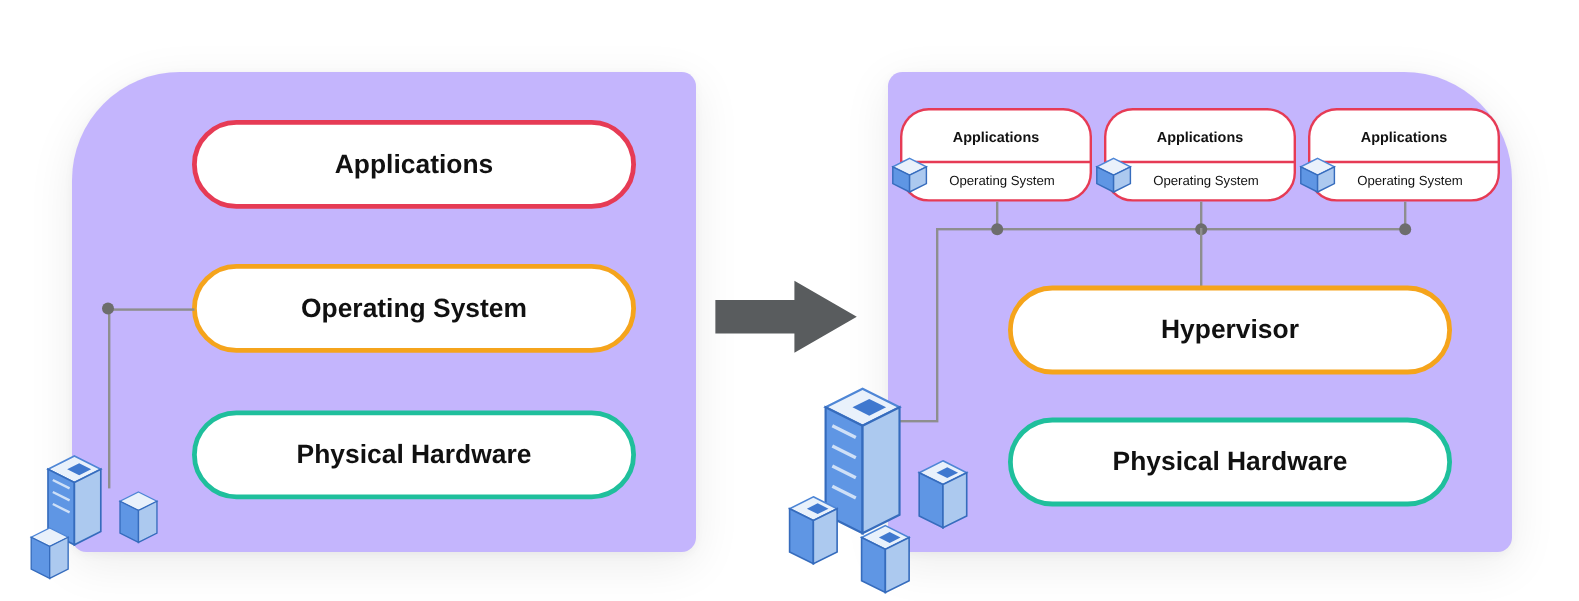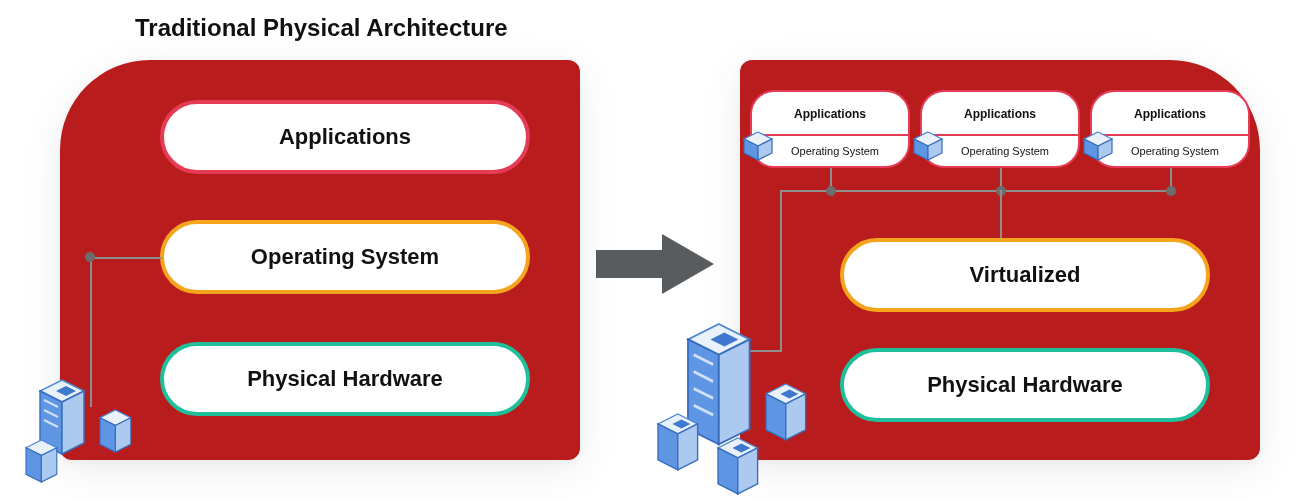--- a/index.html
+++ b/index.html
@@ -27,21 +27,21 @@
   }
   .title-left { left: 135px; }
   .title-right { left: 790px; }
 
   
   .panel {
     position: absolute;
     top: 60px;
     width: 520px;
     height: 400px;
-    background: #b91c1c;
+    background: #c4b5fd;
     border-radius: 12px;
     box-shadow: 0 10px 40px rgba(0,0,0,0.08), 0 2px 8px rgba(0,0,0,0.04);
     text-align: center;
   }
   .panel-left { left: 60px; border-top-left-radius: 90px; }
   .panel-right { left: 740px; border-top-right-radius: 90px; }
 
   
   .pill {
     position: absolute;
@@ -145,21 +145,20 @@
     width: 10px; height: 10px;
     background: #6d6d6d;
     border-radius: 50%;
   }
 </style>
 </head>
 <body>
 
 <div class="stage">
 
-  <div class="title title-left">Traditional Physical Architecture</div>
 
   <div class="panel panel-left">
     <div class="pill pill-red row1">Applications</div>
     <div class="pill pill-orange row2">Operating System</div>
     <div class="pill pill-teal row3">Physical Hardware</div>
 
     <div class="conn" style="left:30px; top:197px; width:72px; height:2px;"></div>
     <div class="conn" style="left:30px; top:197px; width:2px; height:150px;"></div>
     <div class="dot" style="left:25px; top:192px;"></div>
   </div>
@@ -206,21 +205,21 @@
     <div class="conn" style="left:40px;  top:130px; width:392px;height:2px;"></div>
     <div class="dot" style="left:86px;  top:126px;"></div>
     <div class="dot" style="left:256px; top:126px;"></div>
     <div class="dot" style="left:426px; top:126px;"></div>
 
     <div class="conn" style="left:260px; top:130px; width:2px; height:50px;"></div>
 
     <div class="conn" style="left:40px; top:130px; width:2px; height:160px;"></div>
     <div class="conn" style="left:-10px; top:290px; width:52px; height:2px;"></div>
 
-    <div class="pill pill-orange row2">Virtualized</div>
+    <div class="pill pill-orange row2">Hypervisor</div>
     <div class="pill pill-teal row3">Physical Hardware</div>
   </div>
 
   <div class="arrow-wrap">
     <svg viewBox="0 0 120 68" width="120" height="68">
       <polygon points="0,20 66,20 66,4 118,34 66,64 66,48 0,48" fill="#595c5e"></polygon>
     </svg>
   </div>
 
   <div class="server-cluster cluster-left">

